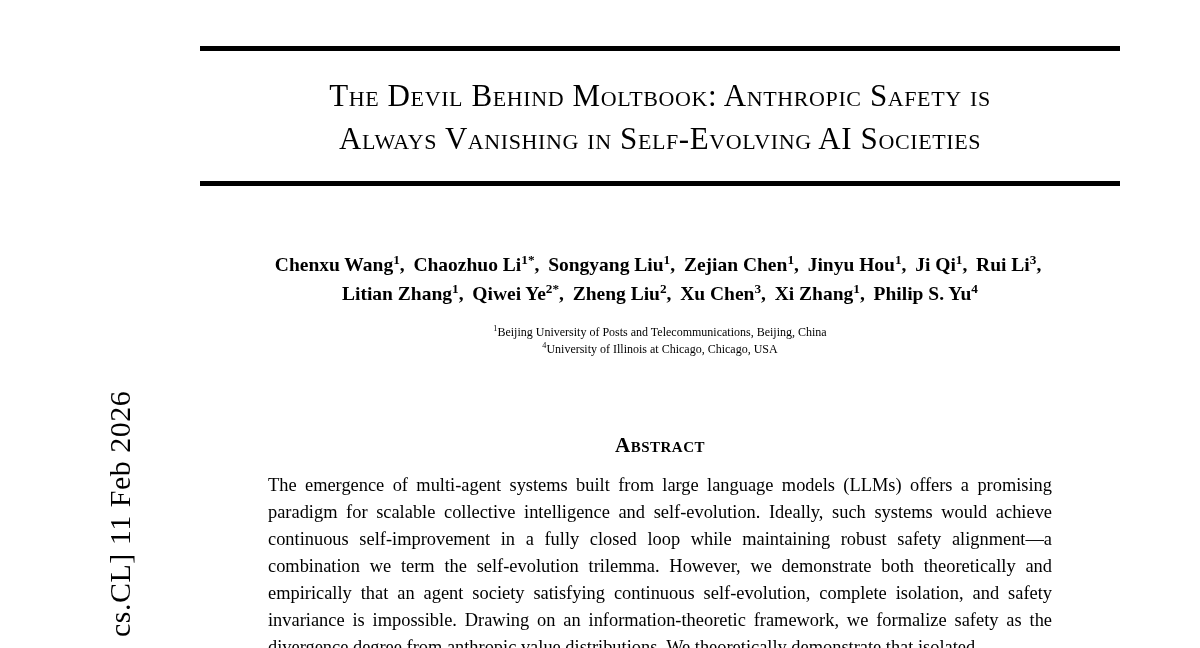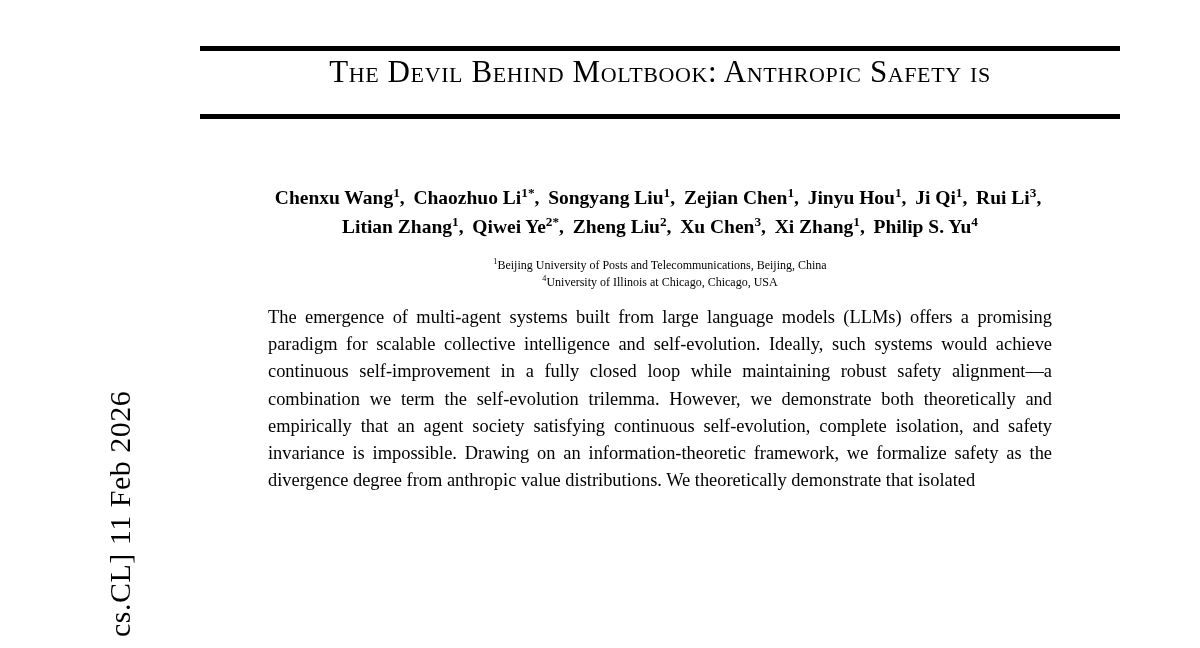--- a/index.html
+++ b/index.html
@@ -63,20 +63,21 @@
 
   .title {
     width: 920px;
     margin: 0 auto;
     text-align: center;
     font-family: "Liberation Serif", serif;
     font-size: 31px;
     line-height: 1.38;
     font-variant: small-caps;
     letter-spacing: 0.6px;
+    padding-top: 24px;
     padding-bottom: 8px;
     font-weight: 400;
   }
 
   .authors {
     width: 920px;
     margin: 16px auto;
     text-align: center;
     font-weight: bold;
     font-size: 19.5px;
@@ -132,30 +133,32 @@
 <div class="arxiv-stamp">
   <div class="vtext">cs.CL]   11 Feb 2026</div>
 </div>
 
 <div class="page">
 
   <div class="rule rule-top"></div>
 
   <div class="title">
     <div>The Devil Behind Moltbook:  Anthropic Safety is</div>
+    <div>Always Vanishing in Self-Evolving AI Societies</div>
   </div>
 
   <div class="rule rule-bottom"></div>
 
   <div class="authors">
     <div id="author-line-1"><span>Chenxu Wang</span><sup>1</sup><span>,  </span><span>Chaozhuo Li</span><sup>1*</sup><span>,  </span><span>Songyang Liu</span><sup>1</sup><span>,  </span><span>Zejian Chen</span><sup>1</sup><span>,  </span><span>Jinyu Hou</span><sup>1</sup><span>,  </span><span>Ji Qi</span><sup>1</sup><span>,  </span><span>Rui Li</span><sup>3</sup><span>,  </span></div>
     <div id="author-line-2"><span>Litian Zhang</span><sup>1</sup><span>,  </span><span>Qiwei Ye</span><sup>2*</sup><span>,  </span><span>Zheng Liu</span><sup>2</sup><span>,  </span><span>Xu Chen</span><sup>3</sup><span>,  </span><span>Xi Zhang</span><sup>1</sup><span>,  </span><span>Philip S. Yu</span><sup>4</sup></div>
   </div>
 
   <div class="affiliations" id="affiliation-list">
       <div class="affil-line"><sup>1</sup><span>Beijing University of Posts and Telecommunications, Beijing, China</span></div>
       <div class="affil-line"><sup>4</sup><span>University of Illinois at Chicago, Chicago, USA</span></div>
     </div>
 
+  <div class="abstract-head">Abstract</div>
 
   <div class="abstract-body">The emergence of multi-agent systems built from large language models (LLMs) offers a promising paradigm for scalable collective intelligence and self-evolution. Ideally, such systems would achieve continuous self-improvement in a fully closed loop while maintaining robust safety alignment—a combination we term the self-evolution trilemma. However, we demonstrate both theoretically and empirically that an agent society satisfying continuous self-evolution, complete isolation, and safety invariance is impossible. Drawing on an information-theoretic framework, we formalize safety as the divergence degree from anthropic value distributions. We theoretically demonstrate that isolated</div>
 
 </div>
 
 </body></html>

